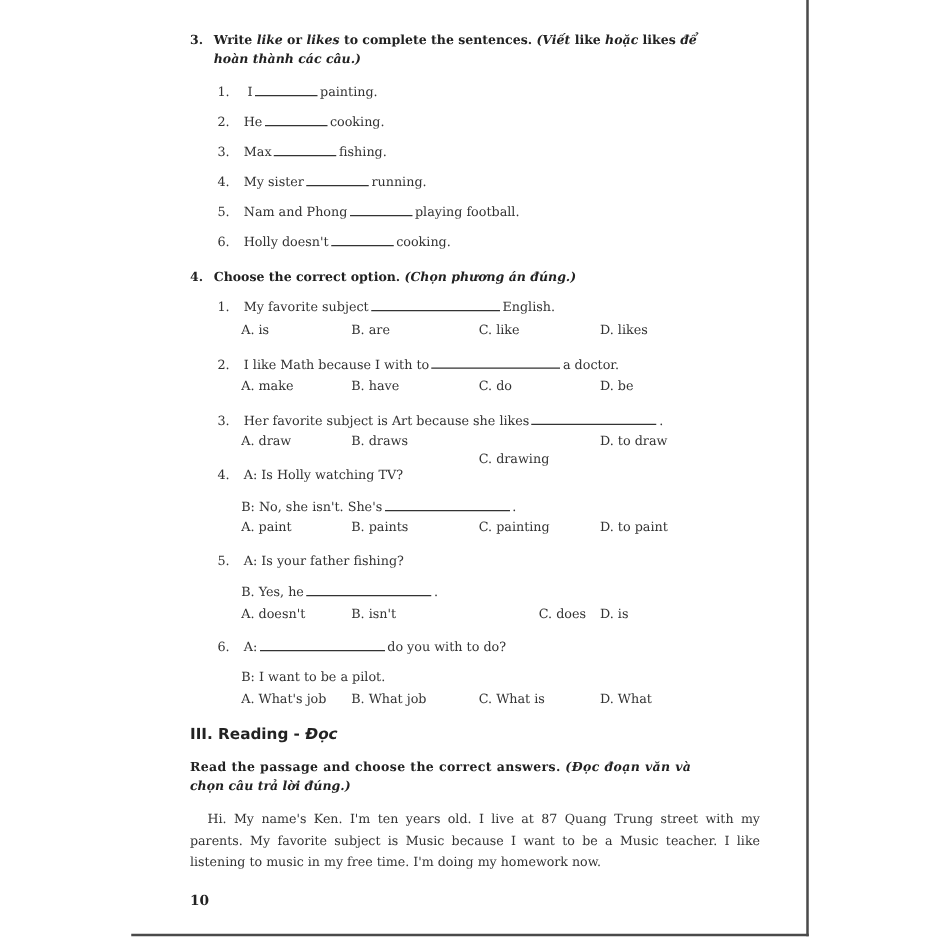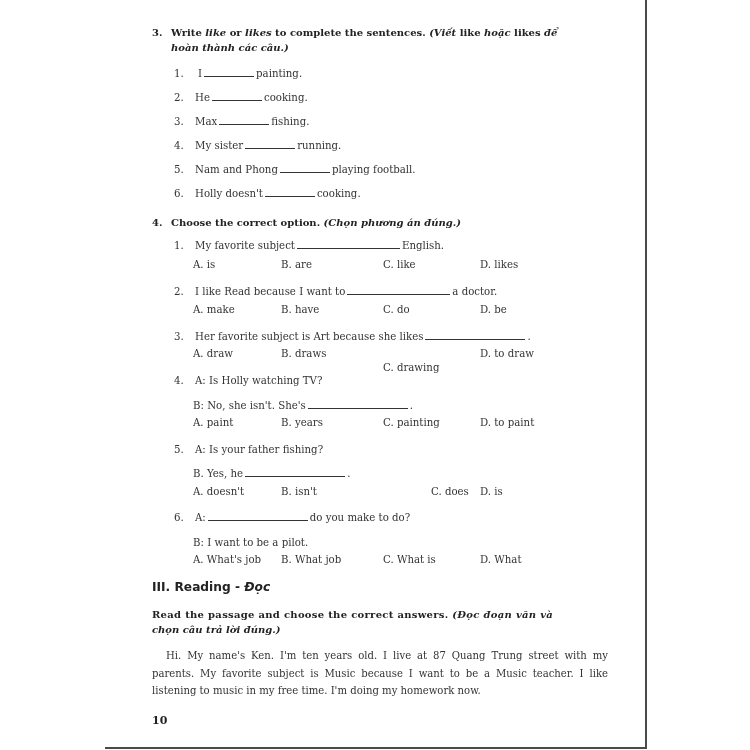--- a/index.html
+++ b/index.html
@@ -68,21 +68,21 @@
 
 <div class="abs item" style="left:174px; top:240px;">
   <span class="n">1.</span><span>My favorite subject</span><span class="blank" style="width:103px"></span><span>English.</span>
 </div>
 <div class="abs opt" style="left:193px; top:259px;">A. is</div>
 <div class="abs opt" style="left:281px; top:259px;">B. are</div>
 <div class="abs opt" style="left:383px; top:259px;">C. like</div>
 <div class="abs opt" style="left:480px; top:259px;">D. likes</div>
 
 <div class="abs item" style="left:174px; top:286px;">
-  <span class="n">2.</span><span>I like Read because I want to</span><span class="blank" style="width:103px"></span><span>a doctor.</span>
+  <span class="n">2.</span><span>I like Math because I with to</span><span class="blank" style="width:103px"></span><span>a doctor.</span>
 </div>
 <div class="abs opt" style="left:193px; top:304px;">A. make</div>
 <div class="abs opt" style="left:281px; top:304px;">B. have</div>
 <div class="abs opt" style="left:383px; top:304px;">C. do</div>
 <div class="abs opt" style="left:480px; top:304px;">D. be</div>
 
 <div class="abs item" style="left:174px; top:331px;">
   <span class="n">3.</span><span>Her favorite subject is Art because she likes</span><span class="blank" style="width:100px"></span><span>.</span>
 </div>
 <div class="abs opt" style="left:193px; top:348px;">A. draw</div>
@@ -90,37 +90,37 @@
 <div class="abs opt" style="left:383px; top:348px;margin-top:14px;">C. drawing</div>
 <div class="abs opt" style="left:480px; top:348px;">D. to draw</div>
 
 <div class="abs item" style="left:174px; top:375px;">
   <span class="n">4.</span><span>A: Is Holly watching TV?</span>
 </div>
 <div class="abs item" style="left:193px; top:400px;">
   <span>B: No, she isn't. She's</span><span class="blank" style="width:100px"></span><span>.</span>
 </div>
 <div class="abs opt" style="left:193px; top:417px;">A. paint</div>
-<div class="abs opt" style="left:281px; top:417px;">B. years</div>
+<div class="abs opt" style="left:281px; top:417px;">B. paints</div>
 <div class="abs opt" style="left:383px; top:417px;">C. painting</div>
 <div class="abs opt" style="left:480px; top:417px;">D. to paint</div>
 
 <div class="abs item" style="left:174px; top:444px;">
   <span class="n">5.</span><span>A: Is your father fishing?</span>
 </div>
 <div class="abs item" style="left:193px; top:468px;">
   <span>B. Yes, he</span><span class="blank" style="width:100px"></span><span>.</span>
 </div>
 <div class="abs opt" style="left:193px; top:486px;">A. doesn't</div>
 <div class="abs opt" style="left:281px; top:486px;">B. isn't</div>
 <div class="abs opt" style="left:383px; top:486px;margin-left:48px;">C. does</div>
 <div class="abs opt" style="left:480px; top:486px;">D. is</div>
 
 <div class="abs item" style="left:174px; top:512px;">
-  <span class="n">6.</span><span>A:</span><span class="blank" style="width:100px"></span><span>do you make to do?</span>
+  <span class="n">6.</span><span>A:</span><span class="blank" style="width:100px"></span><span>do you with to do?</span>
 </div>
 <div class="abs item" style="left:193px; top:537px;">
   <span>B: I want to be a pilot.</span>
 </div>
 <div class="abs opt" style="left:193px; top:554px;">A. What's job</div>
 <div class="abs opt" style="left:281px; top:554px;">B. What job</div>
 <div class="abs opt" style="left:383px; top:554px;">C. What is</div>
 <div class="abs opt" style="left:480px; top:554px;">D. What</div>
 
 <div class="abs section-title" style="left:152px; top:580px;">

